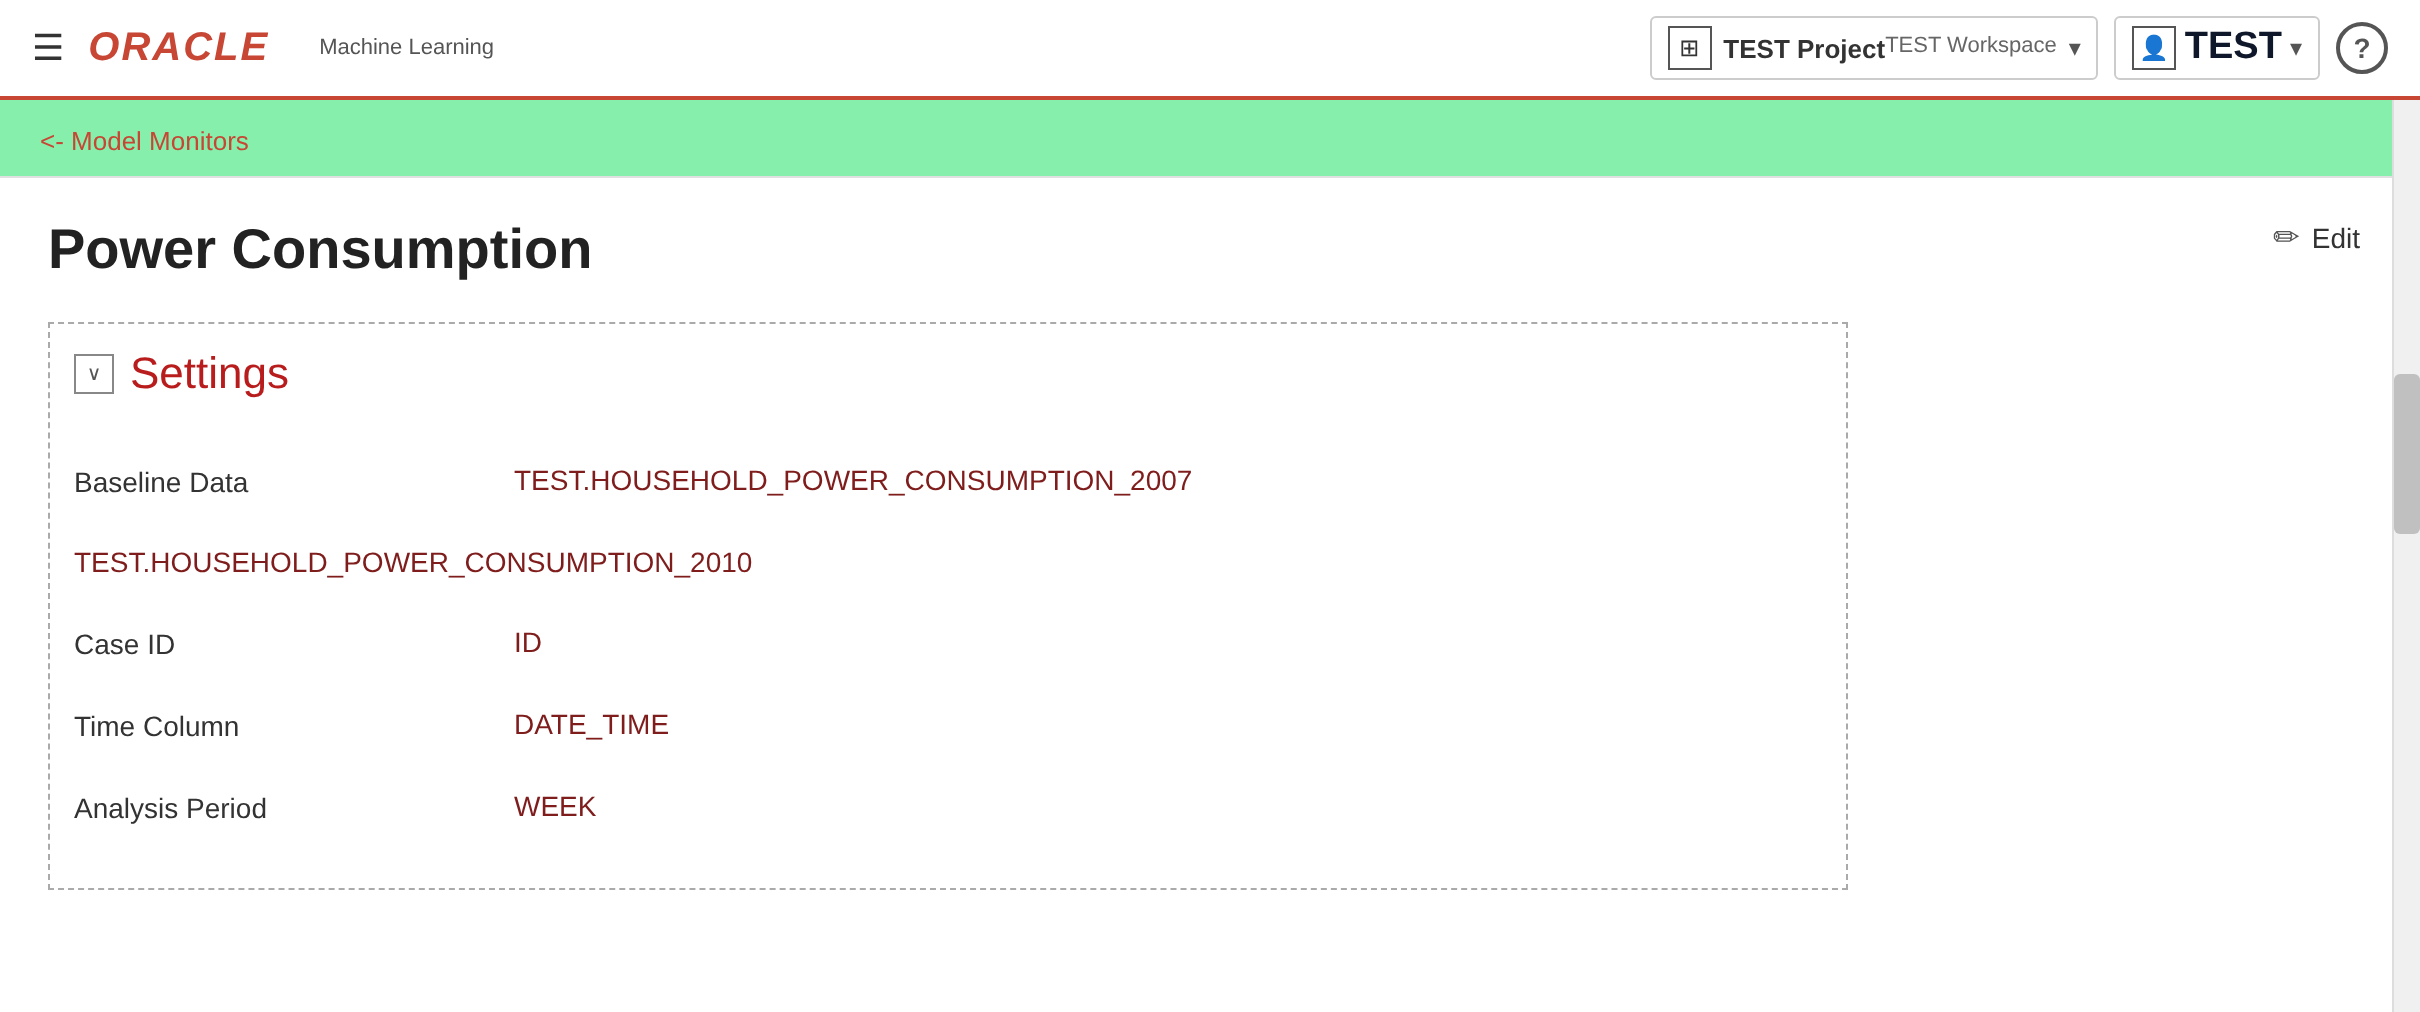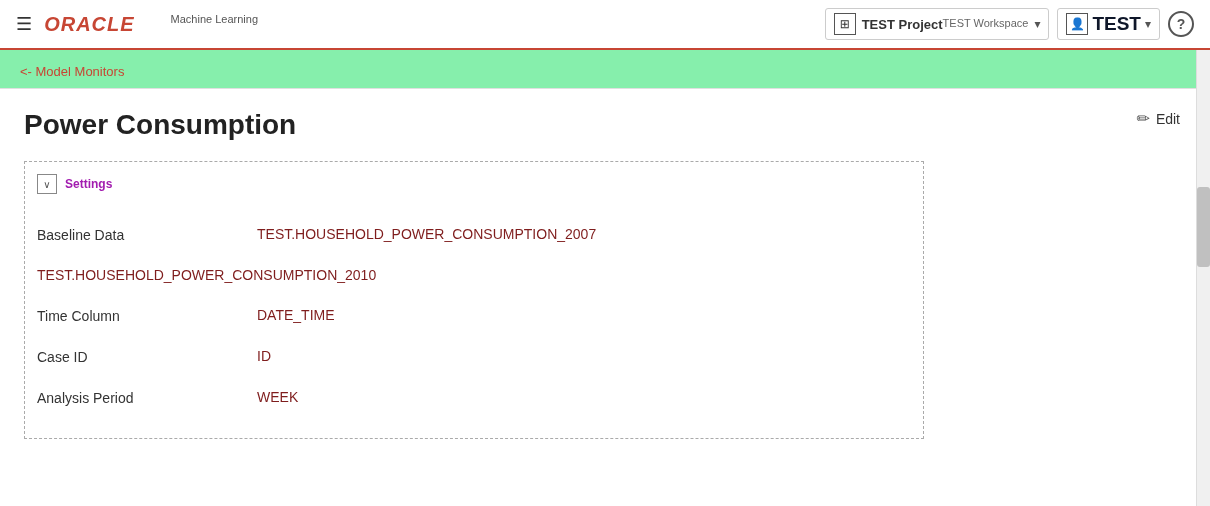--- a/index.html
+++ b/index.html
@@ -21,22 +21,22 @@
       gap: 12px;
       flex: 1;
     }
     .hamburger-icon {
       font-size: 18px;
       cursor: pointer;
       color: #333;
     }
     .brand {
       display: flex;
-      align-items: flex-start;
-      gap: 16px;
+      align-items: center;
+      gap: 5px;
     }
     .brand-oracle {
       font-weight: 900;
       font-size: 20px;
       color: #c74634;
       letter-spacing: 1px;
       font-style: italic;
     }
     .brand-ml {
       font-size: 11px;
@@ -183,23 +183,23 @@
       height: 20px;
       border: 1.5px solid #888;
       display: inline-flex;
       align-items: center;
       justify-content: center;
       font-size: 10px;
       cursor: pointer;
       color: #555;
     }
     .settings-title {
-      font-size: 12px;
-      font-weight: bold;
-      color: #a21caf;
+      font-size: 22px;
+      font-weight: normal;
+      color: #b91c1c;
     }
 
     
     .field-row {
       display: flex;
       align-items: flex-start;
       padding: 12px 0;
       border-bottom: none;
     }
     .field-label {
@@ -282,26 +282,26 @@
 
     <div id="settings-fields">
         <div class="field-row">
       <span class="field-label">Baseline Data</span>
       <span class="field-value">TEST.HOUSEHOLD_POWER_CONSUMPTION_2007</span>
     </div>
         <div class="field-row">
       <span class="field-value">TEST.HOUSEHOLD_POWER_CONSUMPTION_2010</span>
     </div>
         <div class="field-row">
+      <span class="field-label">Case ID</span>
+      <span class="field-value">ID</span>
+    </div>
+        <div class="field-row">
       <span class="field-label">Time Column</span>
       <span class="field-value">DATE_TIME</span>
-    </div>
-        <div class="field-row">
-      <span class="field-label">Case ID</span>
-      <span class="field-value">ID</span>
     </div>
         <div class="field-row">
       <span class="field-label">Analysis Period</span>
       <span class="field-value">WEEK</span>
     </div>
       </div>
   </div>
 
 </div>
 

